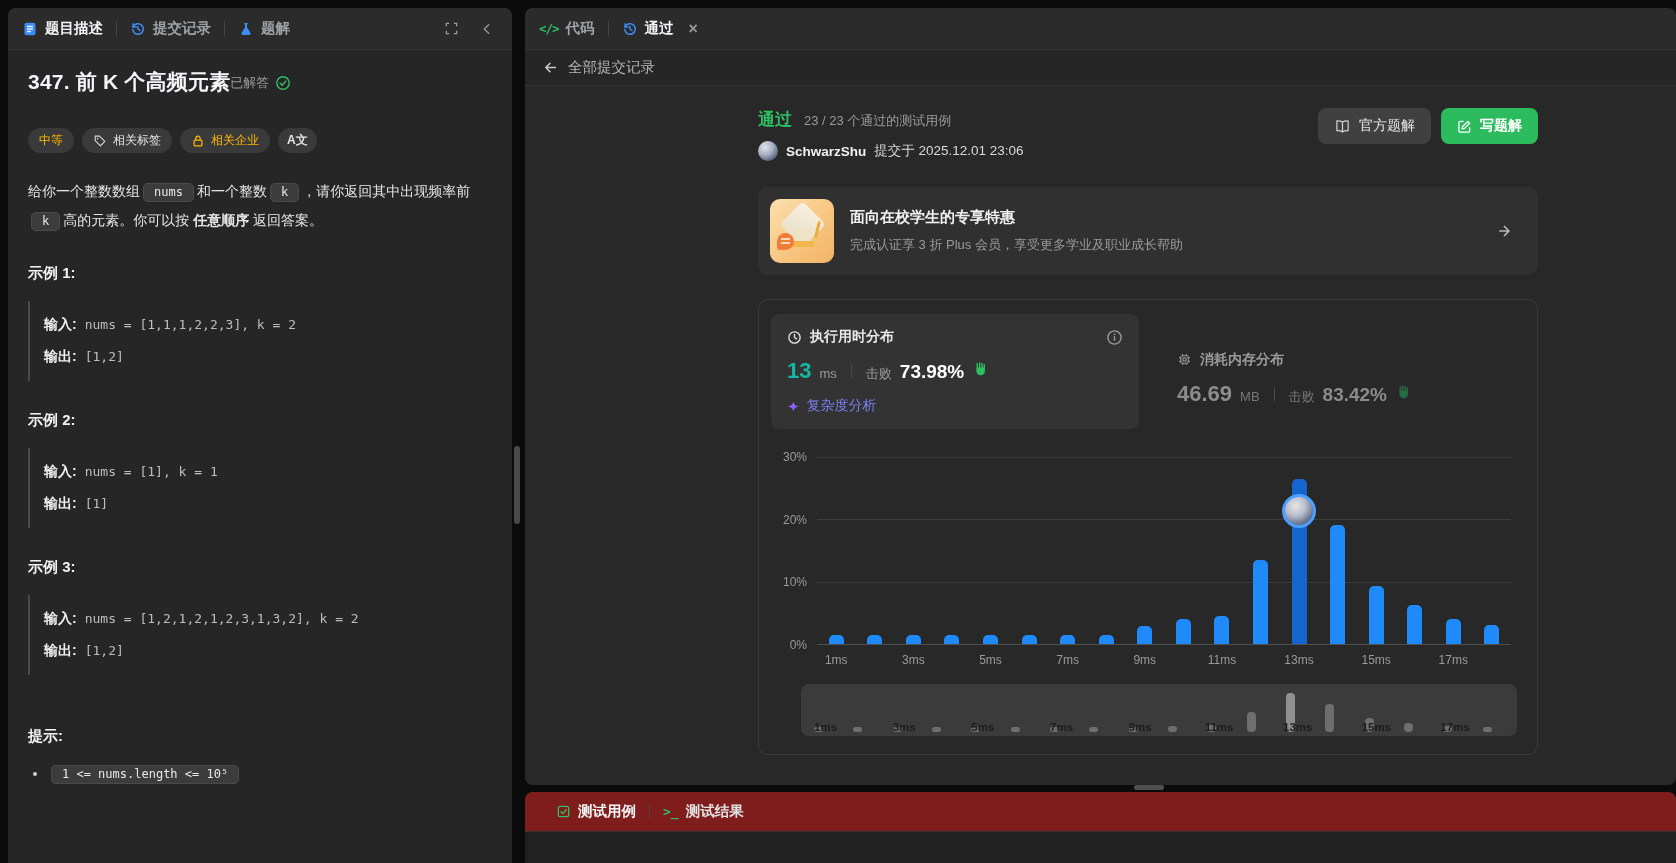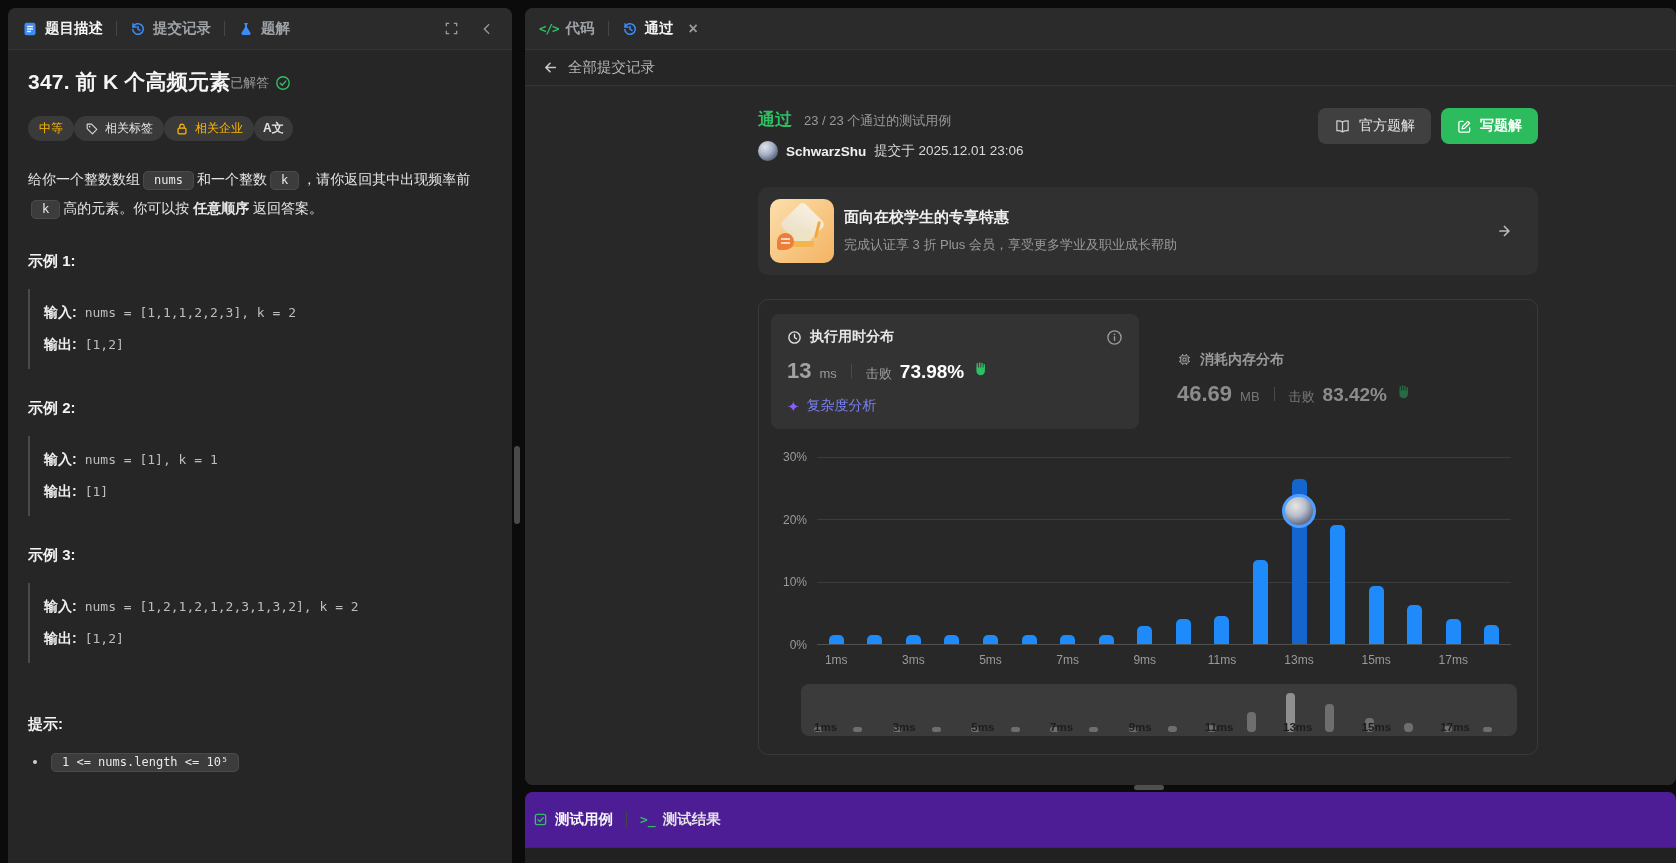--- a/index.html
+++ b/index.html
@@ -19,21 +19,21 @@
   .tab-actions { margin-left:auto; display:flex; align-items:center; gap:14px; }
   .icon-btn { display:flex; align-items:center; justify-content:center; width:22px; height:22px; color:#9a9a9a; cursor:pointer; }
   .close-x { color:#9a9a9a; font-size:16px; margin-left:8px; cursor:pointer; line-height:1; }
 
   
   .left-panel { position:absolute; left:8px; top:8px; width:504px; height:855px; border-radius:8px 8px 0 0; }
   .panel-body { padding:18px 20px; }
   .title-row { display:flex; align-items:flex-start; }
   .problem-title { font-size:21px; font-weight:700; color:#f4f5f7; letter-spacing:.2px; }
   .solved { display:flex; align-items:center; gap:6px; font-size:13px; color:#9a9a9a; margin-top:6px; }
-  .badges { display:flex; align-items:center; margin-top:20px; }
+  .badges { display:flex; align-items:center; gap:8px; margin-top:32px; }
   .badge { display:inline-flex; align-items:center; gap:6px; height:25px; padding:0 11px; border-radius:13px; background:#3a3a3a; font-size:12px; color:#e3e3e3; cursor:pointer; }
   .badge.difficulty { color:#ffb800; }
   .badge.companies { color:#ffb800; }
   .badge.translate { font-weight:700; padding:0 9px; }
   .description { margin-top:24px; font-size:14px; line-height:2.05; color:#e6e6e6; }
   .code-chip { font-family:"DejaVu Sans Mono","Liberation Mono",monospace; font-size:12px; background:#3c3c3c; border:1px solid #4a4a4a; border-radius:5px; padding:1px 10px 2px; margin:0 3px; color:#e8e8e8; white-space:nowrap; }
   .example-heading { font-size:15px; font-weight:700; color:#f2f2f2; margin-top:30px; }
   .example-block { border-left:2px solid #4a4a4a; padding:1px 0 1px 14px; margin:18px 0 6px; }
   .io-line { margin:14px 0; font-family:"DejaVu Sans Mono","Liberation Mono",monospace; font-size:13px; color:#bdbdbd; }
   .io-line strong { font-family:"Liberation Sans","DejaVu Sans",sans-serif; font-size:14px; color:#f0f0f0; margin-right:8px; }
@@ -57,41 +57,41 @@
   .status-cases { font-size:13px; color:#9a9a9a; }
   .author-row { display:flex; align-items:center; gap:8px; margin-top:10px; font-size:13.5px; color:#d9d9d9; }
   .avatar-sm { width:20px; height:20px; border-radius:50%; background:radial-gradient(circle at 35% 30%, #dfe3ea 0%, #aab3c6 40%, #5a6680 75%, #3a4258 100%); flex:0 0 auto; }
   .author-name { color:#f0f0f0; font-weight:600; }
   .result-actions { display:flex; gap:10px; }
   .btn { display:flex; align-items:center; gap:8px; height:36px; padding:0 16px; border-radius:8px; font-size:14px; cursor:pointer; border:none; }
   .btn.secondary { background:#404040; color:#e6e6e6; }
   .btn.primary { background:#2cbb5d; color:#fff; font-weight:600; }
 
   
-  .promo { margin-top:26px; display:flex; align-items:center; background:#303030; border-radius:10px; padding:12px; gap:10px; cursor:pointer; }
+  .promo { margin-top:26px; display:flex; align-items:center; background:#303030; border-radius:10px; padding:12px; gap:16px; cursor:pointer; }
   .promo-thumb { position:relative; width:64px; height:64px; border-radius:10px; background:linear-gradient(135deg,#fbe0ae 0%,#f7c47e 60%,#f3b465 100%); overflow:hidden; flex:0 0 auto; }
   .cap-top { position:absolute; width:33px; height:33px; left:16px; top:9px; background:linear-gradient(160deg,#f7f1e2,#e9dcc0); transform:rotate(45deg); border-radius:5px; }
   .cap-base { position:absolute; width:17px; height:13px; left:24px; top:30px; background:#efe3c6; border-radius:3px; }
   .cap-band { position:absolute; width:23px; height:6px; left:21px; top:42px; background:#f3b64e; border-radius:2px; }
   .tassel { position:absolute; width:3px; height:17px; right:15px; top:22px; background:#f0a93c; transform:rotate(14deg); border-radius:2px; }
   .bubble { position:absolute; width:17px; height:17px; left:7px; top:34px; background:#ef7d3a; border-radius:50% 50% 50% 3px; }
   .bubble:after { content:""; position:absolute; left:4px; top:5px; width:9px; height:2px; background:#ffd9bd; box-shadow:0 4px 0 #ffd9bd; }
   .promo-text { flex:1; }
   .promo-title { font-size:15px; color:#f0f0f0; font-weight:600; }
   .promo-sub { font-size:13px; color:#9a9a9a; margin-top:9px; }
   .promo-arrow { color:#b8b8b8; margin-right:12px; display:flex; }
 
   
   .stats-card { margin-top:24px; border:1px solid #3a3a3a; border-radius:10px; padding:14px 12px 18px; }
   .stats-top { display:flex; align-items:center; }
   .runtime-card { width:368px; background:#333333; border-radius:8px; padding:14px 16px; }
   .stat-head { display:flex; align-items:center; gap:8px; font-size:14px; color:#e8e8e8; font-weight:600; }
   .stat-head .spacer { flex:1; }
   .stat-value-row { display:flex; align-items:baseline; gap:8px; margin-top:12px; }
-  .stat-value { font-size:22px; font-weight:700; color:#a3a3a3; }
+  .stat-value { font-size:22px; font-weight:700; color:#14b8a6; }
   .stat-unit { font-size:13px; color:#9a9a9a; }
   .v-div { width:1px; height:14px; background:#4a4a4a; align-self:center; margin:0 6px; }
   .beat-label { font-size:13px; color:#9a9a9a; }
   .beat-pct { font-size:19px; font-weight:700; color:#fff; }
   .analysis-row { display:flex; align-items:center; gap:7px; margin-top:13px; font-size:14px; color:#7a80f0; cursor:pointer; }
   .sparkle { color:#8b5ef6; font-size:15px; line-height:1; }
   .memory-block { margin-left:38px; padding-top:14px; }
   .memory-block .stat-head { color:#9a9a9a; }
   .memory-block .stat-value, .memory-block .beat-pct { color:#8c8c8c; }
   .memory-block .stat-unit, .memory-block .beat-label { color:#777; }
@@ -113,21 +113,21 @@
   
   .brush { position:relative; margin:16px 8px 0 30px; height:52px; background:#3b3b3b; border-radius:8px; display:flex; align-items:flex-end; padding:0 4px; overflow:hidden; }
   .brush-slot { position:relative; flex:1; height:100%; display:flex; align-items:flex-end; justify-content:center; }
   .brush-bar { width:9px; border-radius:4px; background:#6e6e6e; margin-bottom:4px; transform:translateX(-6px); }
   .brush-bar.hl { background:#8f8f8f; }
   .brush-lab { position:absolute; bottom:3px; left:50%; transform:translateX(-46%); font-size:11.5px; font-weight:700; color:#1d1d1d; z-index:2; white-space:nowrap; }
 
   
   .drag-handle { position:absolute; left:609px; top:777px; width:30px; height:5px; border-radius:3px; background:#4f4f4f; cursor:row-resize; }
   .bottom-panel { position:absolute; left:0; top:784px; width:100%; height:71px; border-radius:8px 8px 0 0; background:#262626; }
-  .bottom-tabs { height:56px; display:flex; align-items:center; padding:0 8px; background:#4c1d95; border-bottom:1px solid #343434; border-radius:8px 8px 0 0; }
+  .bottom-tabs { height:40px; display:flex; align-items:center; padding:0 31px; background:#7f1d1d; border-bottom:1px solid #343434; border-radius:8px 8px 0 0; }
   .bottom-body { height:31px; background:#212121; }
   .terminal-glyph { font-family:"DejaVu Sans Mono","Liberation Mono",monospace; color:#2fbf63; font-weight:700; font-size:13px; }
   .code-glyph { font-family:"DejaVu Sans Mono","Liberation Mono",monospace; color:#2fbf63; font-weight:700; font-size:12.5px; letter-spacing:-1px; }
 </style>
 </head>
 <body>
 
 <div class="page">
 
   <aside class="panel left-panel">

